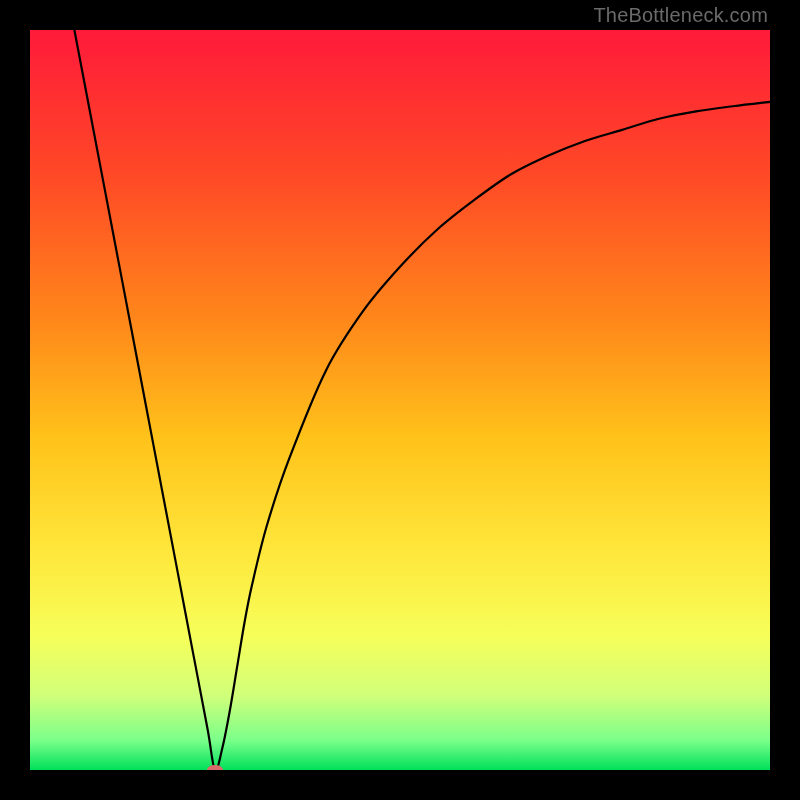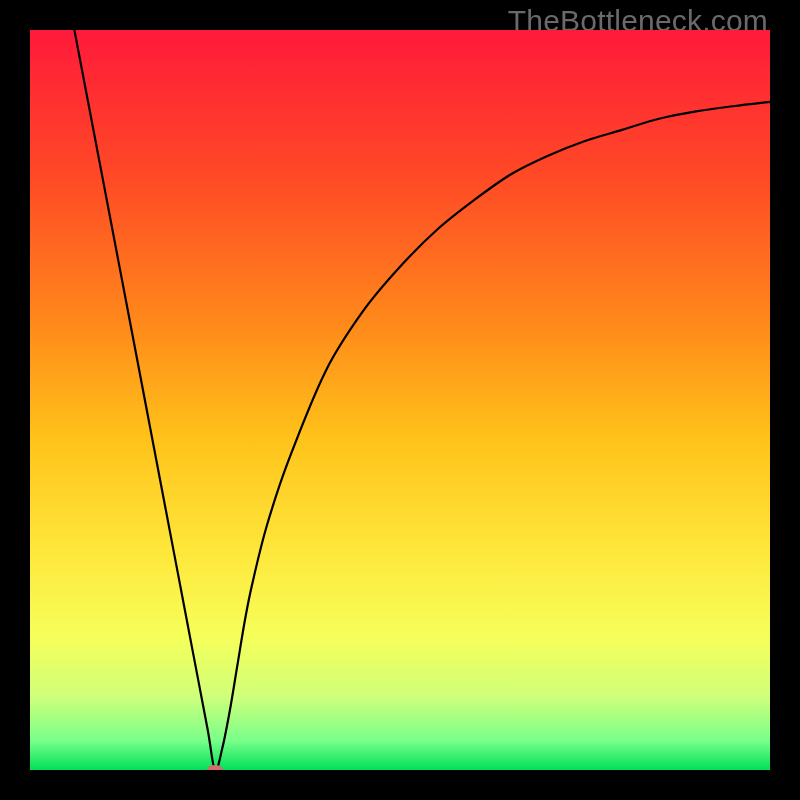--- a/index.html
+++ b/index.html
@@ -24,21 +24,21 @@
     left: 0;
     top: 0;
     width: 740px;
     height: 740px;
   }
   .watermark {
     position: absolute;
     top: 4px;
     right: 32px;
     color: #6a6a6a;
-    font-size: 30px;
+    font-size: 20px;
     font-weight: 500;
     letter-spacing: 0.2px;
     text-align: left;
   }
   svg {
     display: block;
   }
 </style>
 </head>
 <body>

